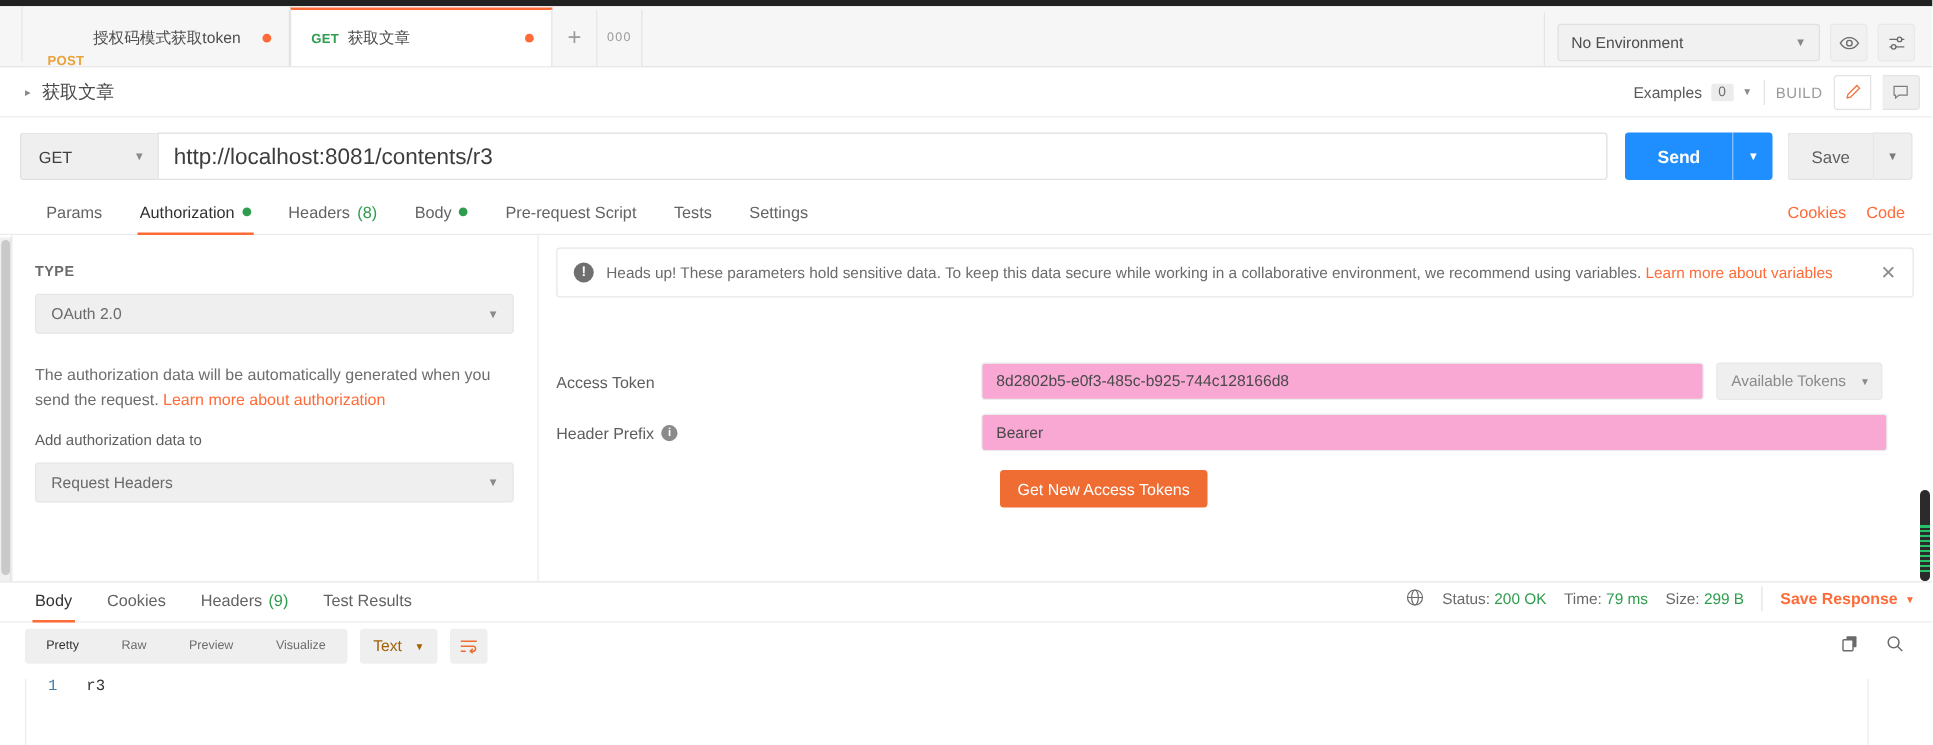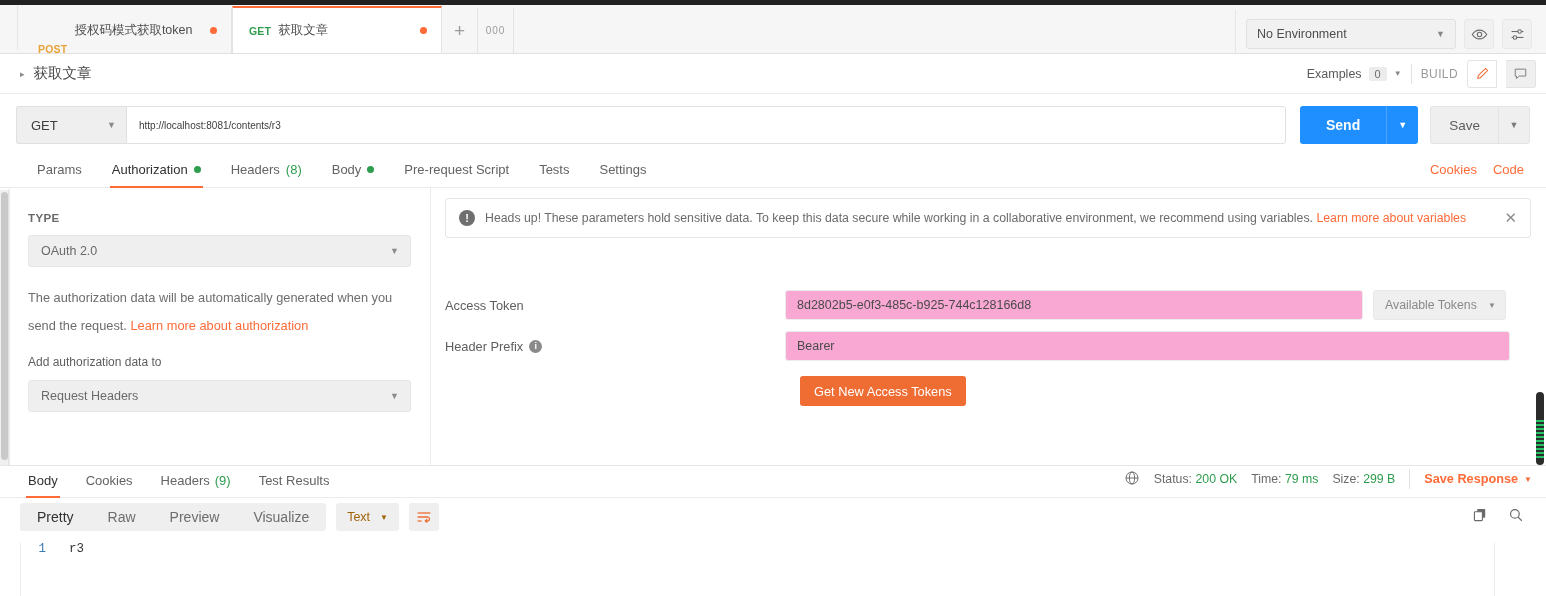--- a/index.html
+++ b/index.html
@@ -60,21 +60,21 @@
   .sqbtn.last  { border-radius:0 3px 3px 0; background:#efefef; border-left:none; }
 
   
   .urlrow { position:absolute; left:0; top:100px; width:1546px; height:50px; background:#fff;
             display:flex; align-items:center; padding:0 16px; gap:0; }
   .methodsel { width:110px; height:38px; background:#efefef; border:1px solid #e0e0e0;
                border-right:none; border-radius:3px 0 0 3px; display:flex; align-items:center;
                justify-content:space-between; padding:0 10px 0 14px; font-size:13px; color:#3d3d3d;
                cursor:pointer; }
   .urlinput { flex:1; height:38px; border:1px solid #e0e0e0; border-radius:0 3px 3px 0; background:#fff;
-              display:flex; align-items:center; padding:0 12px; font-size:10px; color:#3d3d3d;
+              display:flex; align-items:center; padding:0 12px; font-size:18px; color:#3d3d3d;
               cursor:text; }
   .sendgrp { display:flex; margin-left:14px; }
   .sendbtn { height:38px; background:#1f8fff; color:#fff; font-size:14px; font-weight:bold;
              display:flex; align-items:center; padding:0 26px; border-radius:3px 0 0 3px; cursor:pointer; }
   .sendcar { height:38px; width:32px; background:#1f8fff; color:#fff; border-radius:0 3px 3px 0;
              display:flex; align-items:center; justify-content:center; cursor:pointer;
              border-left:1px solid #4ba5ff; font-size:9px; }
   .savegrp { display:flex; margin-left:12px; }
   .savebtn { height:38px; background:#efefef; color:#5e5e5e; font-size:13.5px; display:flex;
              align-items:center; padding:0 18px; border:1px solid #e3e3e3; border-right:none;
@@ -97,21 +97,21 @@
   .linkorange { color:#fe6b38; font-size:13px; cursor:pointer; }
 
   
   .authwrap { position:absolute; left:0; top:188px; width:1546px; height:277px; background:#fff;
               display:flex; }
   .authleft { width:431px; height:277px; border-right:1px solid #ececec; padding:24px 20px 0 28px; }
   .lbl-type { font-size:11.5px; color:#6a6a6a; font-weight:bold; letter-spacing:.4px; }
   .selbox { margin-top:11px; width:383px; height:32px; background:#efefef; border:1px solid #e6e6e6;
             border-radius:3px; display:flex; align-items:center; justify-content:space-between;
             padding:0 11px 0 12px; font-size:12.5px; color:#6a6a6a; cursor:pointer; }
-  .authdesc { margin-top:17px; width:380px; font-size:12.8px; line-height:28px; color:#6d6d6d; }
+  .authdesc { margin-top:23px; width:380px; font-size:12.8px; line-height:20px; color:#6d6d6d; }
   .authdesc a { color:#fe6b38; text-decoration:none; cursor:pointer; }
   .lbl-add { margin-top:15px; font-size:12px; color:#5e5e5e; }
 
   .authright { flex:1; padding:10px 14px 0 14px; position:relative; }
   .banner { width:1086px; height:40px; border:1px solid #e6e6e6; border-radius:3px; background:#fff;
             display:flex; align-items:center; padding:0 13px; gap:10px; }
   .bic { width:16px; height:16px; border-radius:50%; background:#6f6f6f; color:#fff; font-size:11px;
          font-weight:bold; display:flex; align-items:center; justify-content:center; flex:0 0 auto; }
   .btext { font-size:12.3px; color:#6b6b6b; }
   .btext a { color:#fe6b38; text-decoration:none; cursor:pointer; }
@@ -143,21 +143,21 @@
   .restab.active::after { content:""; position:absolute; left:12px; right:12px; bottom:-1px;
                           height:2px; background:#fe6b38; }
   .statusbar { margin-left:auto; display:flex; align-items:center; gap:14px; padding:0 14px 8px 0;
                font-size:12.3px; color:#6a6a6a; }
   .sgreen { color:#2f9d4e; }
   .saveresp { color:#fe6b38; font-size:12.7px; font-weight:bold; display:flex; align-items:center;
               gap:6px; cursor:pointer; }
 
   .bodytools { display:flex; align-items:center; height:38px; padding-left:20px; gap:0; }
   .segs { display:flex; background:#efefef; border-radius:3px; height:28px; align-items:center; }
-  .seg { font-size:14px; color:#6d6d6d; padding:0 17px; line-height:28px; cursor:pointer; }
+  .seg { font-size:10px; color:#6d6d6d; padding:0 17px; line-height:28px; cursor:pointer; }
   .seg.active { color:#313131; }
   .fmtsel { margin-left:10px; height:28px; background:#efefef; border-radius:3px; display:flex;
             align-items:center; gap:10px; padding:0 11px; font-size:12.5px; color:#a16207; cursor:pointer; }
   .wrapbtn { margin-left:10px; height:28px; width:30px; background:#efefef; border-radius:3px;
              display:flex; align-items:center; justify-content:center; cursor:pointer; }
   .bodyright { margin-left:auto; display:flex; gap:20px; padding-right:22px; color:#6a6a6a; }
 
   .codearea { display:flex; padding-left:22px; margin-top:6px; font-family:"Liberation Mono", monospace;
               font-size:12.5px; }
   .lineno { width:24px; color:#3e7cb1; text-align:right; }

